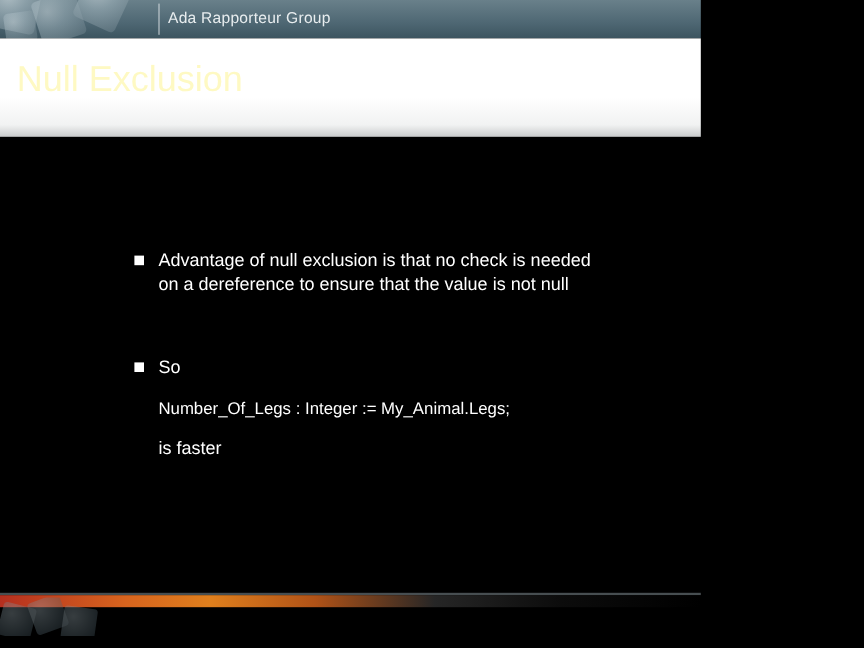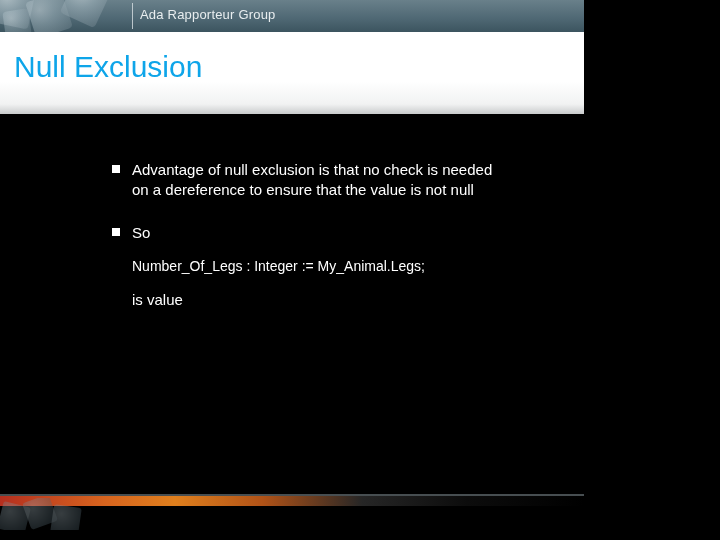--- a/index.html
+++ b/index.html
@@ -74,21 +74,21 @@
     right: 0;
     height: 82px;
     background: linear-gradient(to bottom, #ffffff 0%, #ffffff 60%, #f1f2f2 88%, #c9cbcc 100%);
   }
   .slide-title {
     position: absolute;
     left: 14px;
     top: 50px;
     font-size: 30px;
     font-weight: 400;
-    color: #0ea5e9;
+    color: #fef9c3;
   }
 
   
   .body {
     position: absolute;
     top: 160px;
     left: 112px;
     right: 80px;
     color: #fff;
     font-size: 15px;
@@ -96,20 +96,21 @@
   }
   ul.bullets {
     list-style: none;
     padding: 0;
     margin: 0;
   }
   ul.bullets > li {
     position: relative;
     padding-left: 20px;
     margin-bottom: 22px;
+    margin-top: 48px;
   }
   ul.bullets > li::before {
     content: "";
     position: absolute;
     left: 0;
     top: 5px;
     width: 8px;
     height: 8px;
     background: #fff;
   }
@@ -189,21 +190,21 @@
   <div class="slide-title">Null Exclusion</div>
 
   <div class="body">
     <ul class="bullets">
       <li>
         <span>Advantage of null exclusion is that no check is needed on a dereference to ensure that the value is not null</span>
       </li>
       <li>
         <span>So</span>
         <div class="code">Number_Of_Legs : Integer := My_Animal.Legs;</div>
-        <div class="subtext">is value</div>
+        <div class="subtext">is faster</div>
       </li>
     </ul>
   </div>
 
   <div class="footer-strip">
     <div class="footer-top-line"></div>
     <div class="footer-gradient"></div>
     <div class="footer-puzzle">
       <div class="fp-piece fp1"></div>
       <div class="fp-piece fp2"></div>

